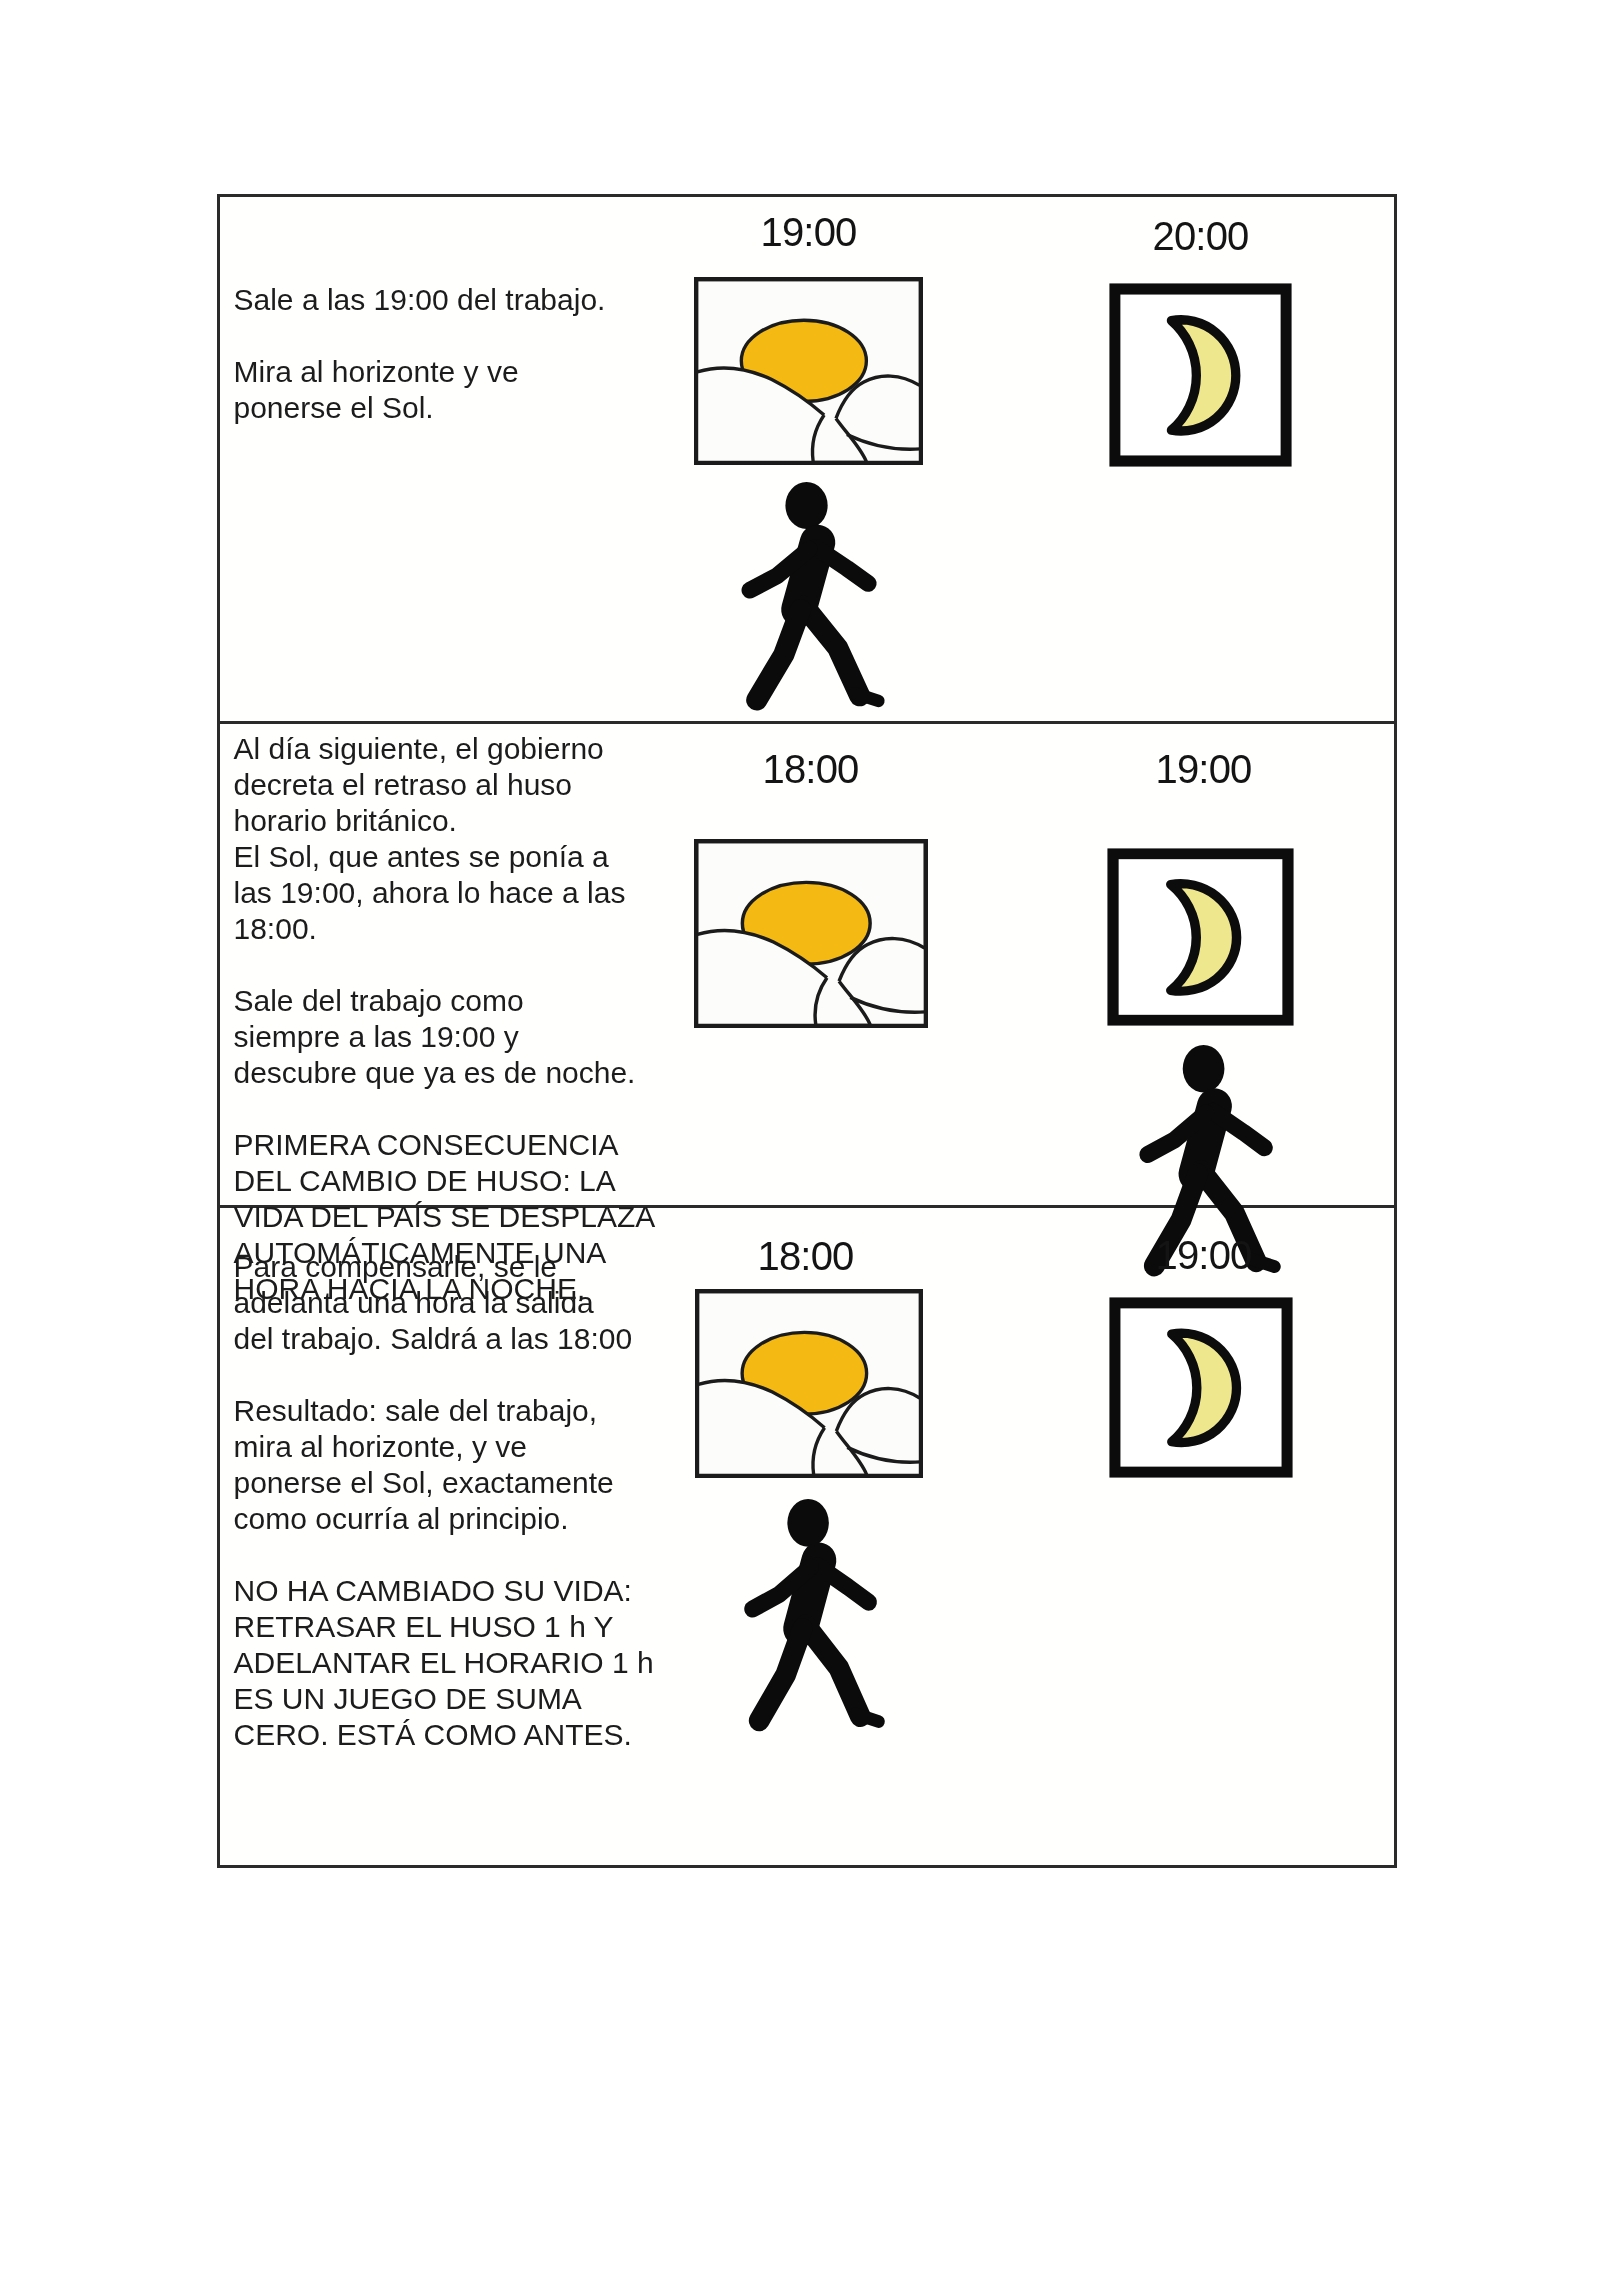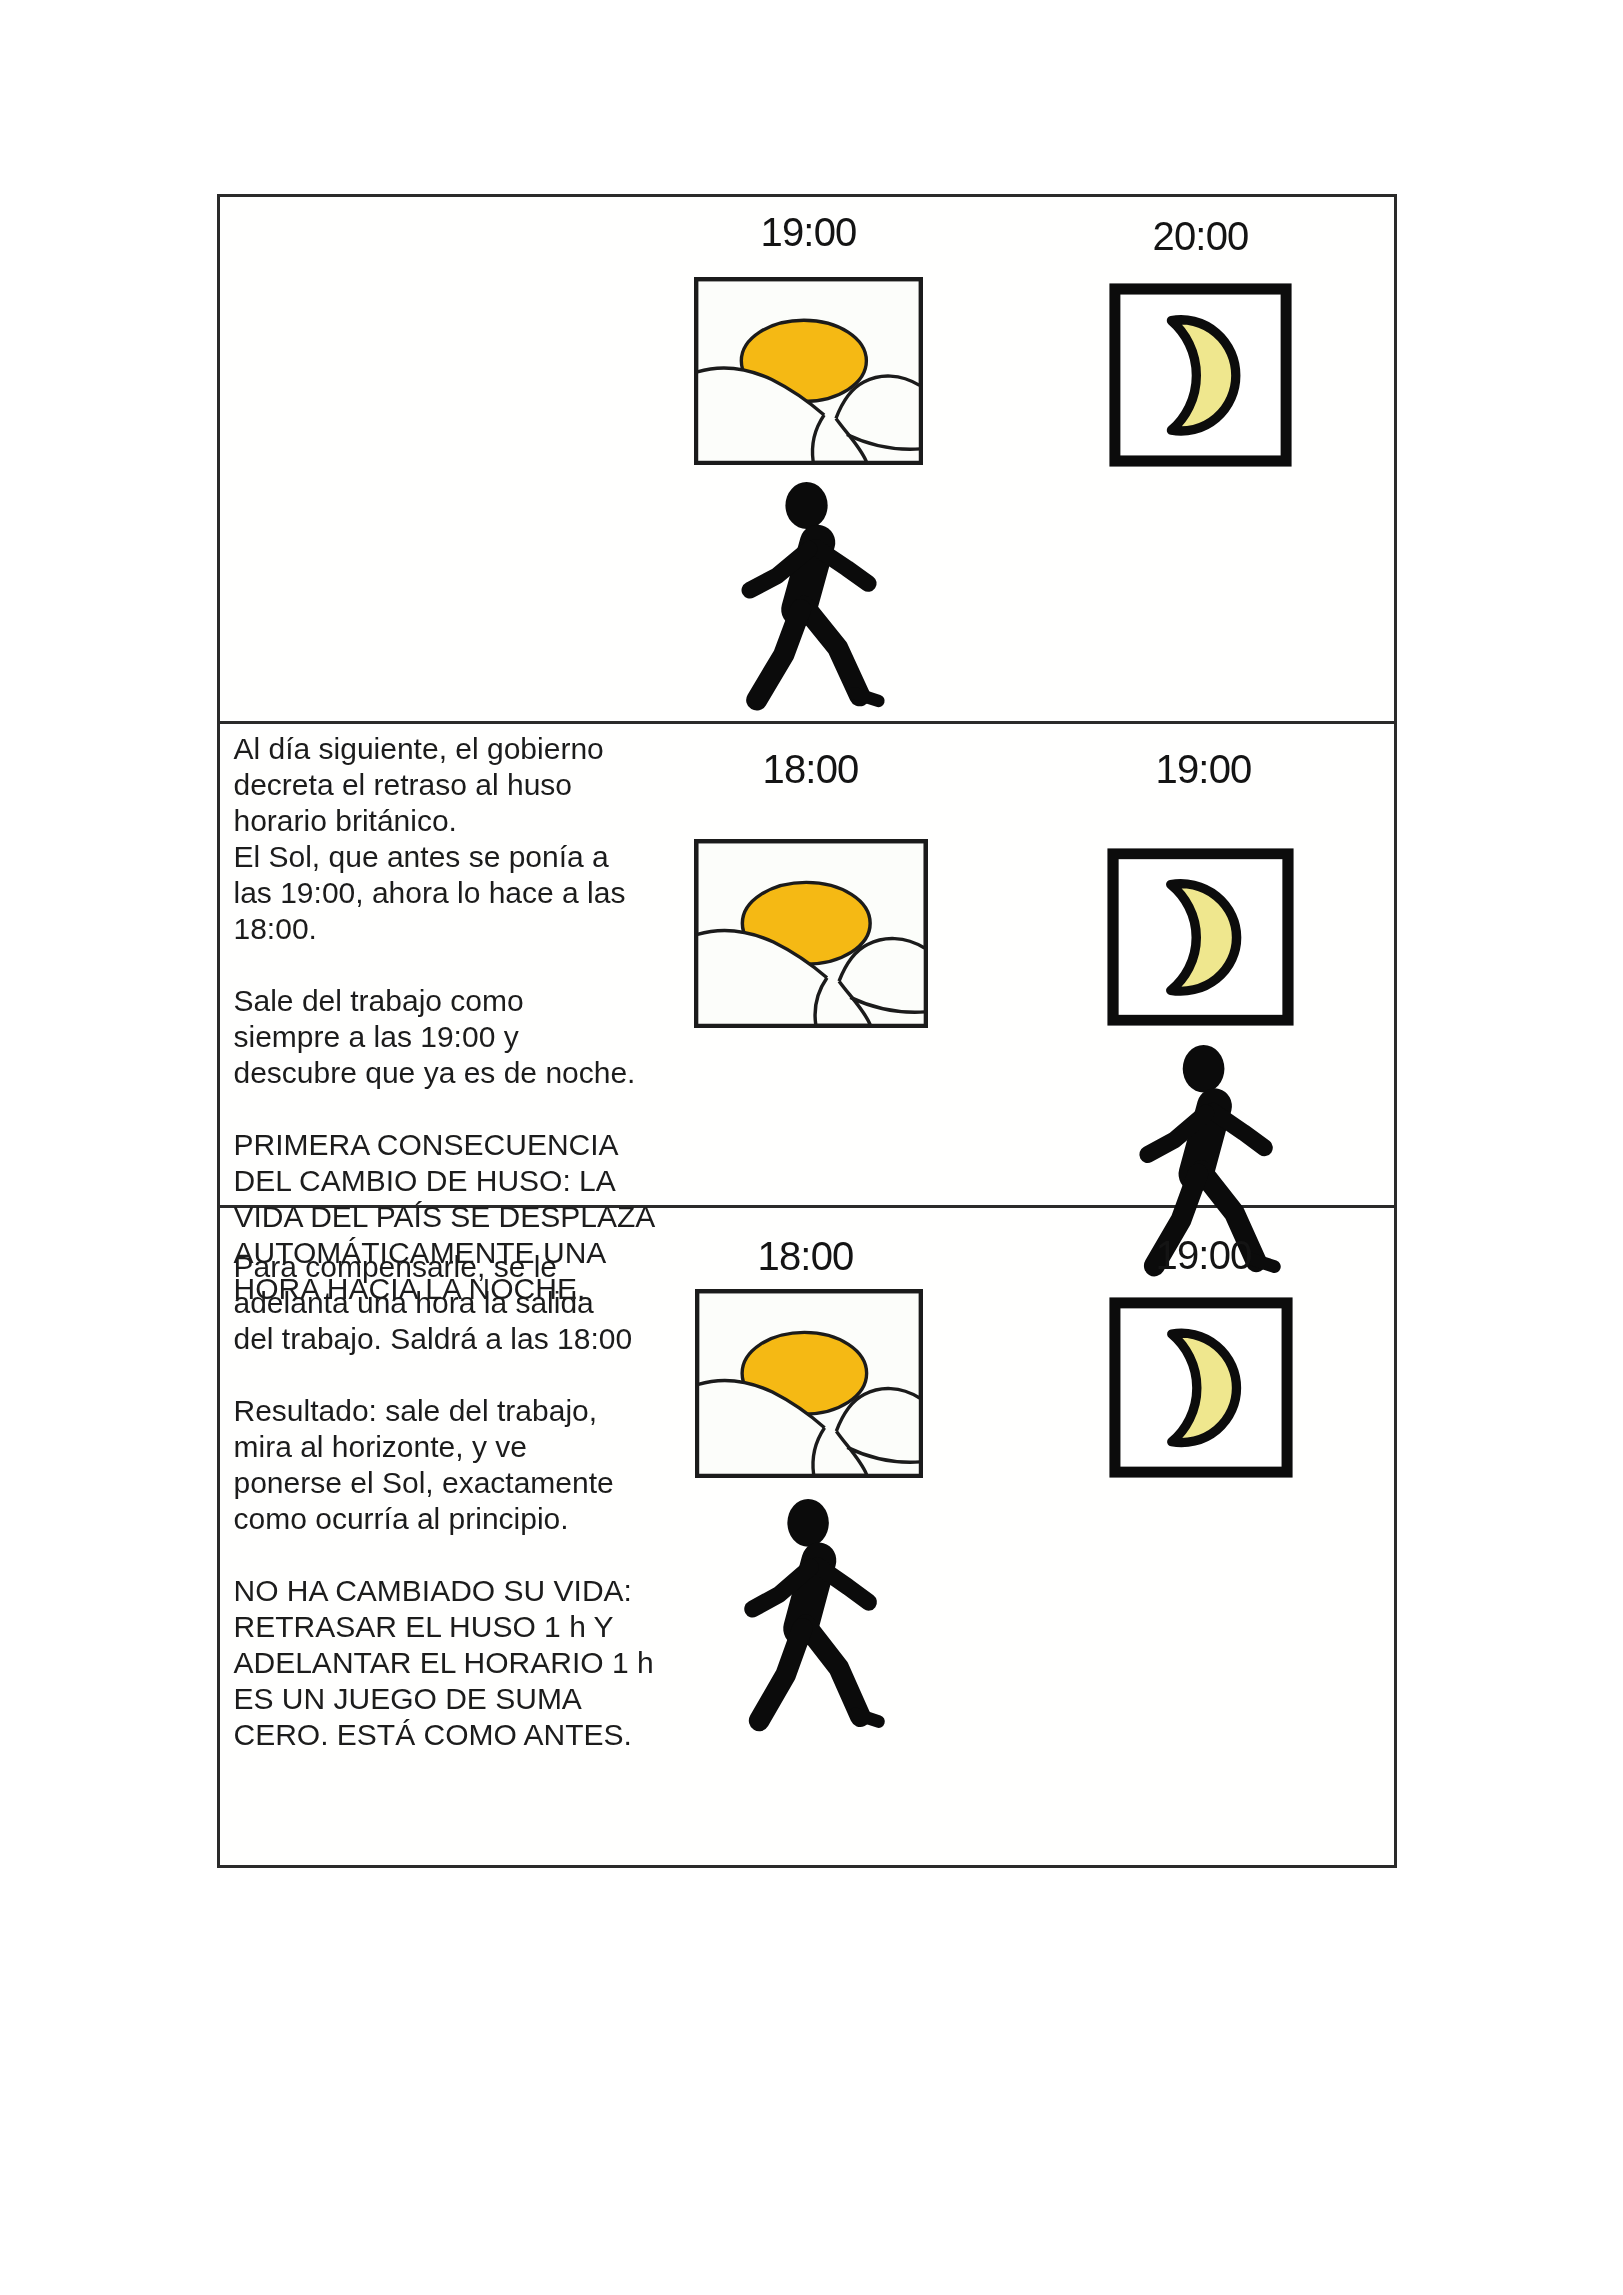--- a/index.html
+++ b/index.html
@@ -42,20 +42,24 @@
   .p2{left:906px;top:321px;width:161px;height:242px;}
   .p3{left:511px;top:291px;width:160px;height:243px;}
 </style>
 </head>
 <body>
 
 <div class="page">
   <div class="doc-table">
 
     <section class="row row1">
+      <div class="cell-text">Sale a las 19:00 del trabajo.
+
+Mira al horizonte y ve
+ponerse el Sol.</div>
       <div class="time t-sun1">19:00</div>
       <div class="time t-moon1">20:00</div>
 
       <div class="imgbox sb1">
         <svg viewBox="0 0 271 222" preserveAspectRatio="none" aria-hidden="true">
           <rect x="2.5" y="2.5" width="266" height="217" fill="#fcfdfa" stroke="#1b1b1b" stroke-width="5"></rect>
           <ellipse cx="130" cy="99" rx="74" ry="48" stroke="#1b1b1b" stroke-width="4" fill="#F5B914"></ellipse>
           <path d="M4,112 C34,103 62,107 92,121 C114,132 138,149 154,163 C142,180 138,196 141,218 L4,218 Z" fill="#fcfdfa"></path>
           <path d="M267,128 C244,114 220,114 201,124 C187,131 176,146 168,167 C181,185 197,201 204,218 L267,218 Z" fill="#fcfdfa"></path>
           <path d="M4,112 C34,103 62,107 92,121 C114,132 138,149 154,163" fill="none" stroke="#1b1b1b" stroke-width="4"></path>

